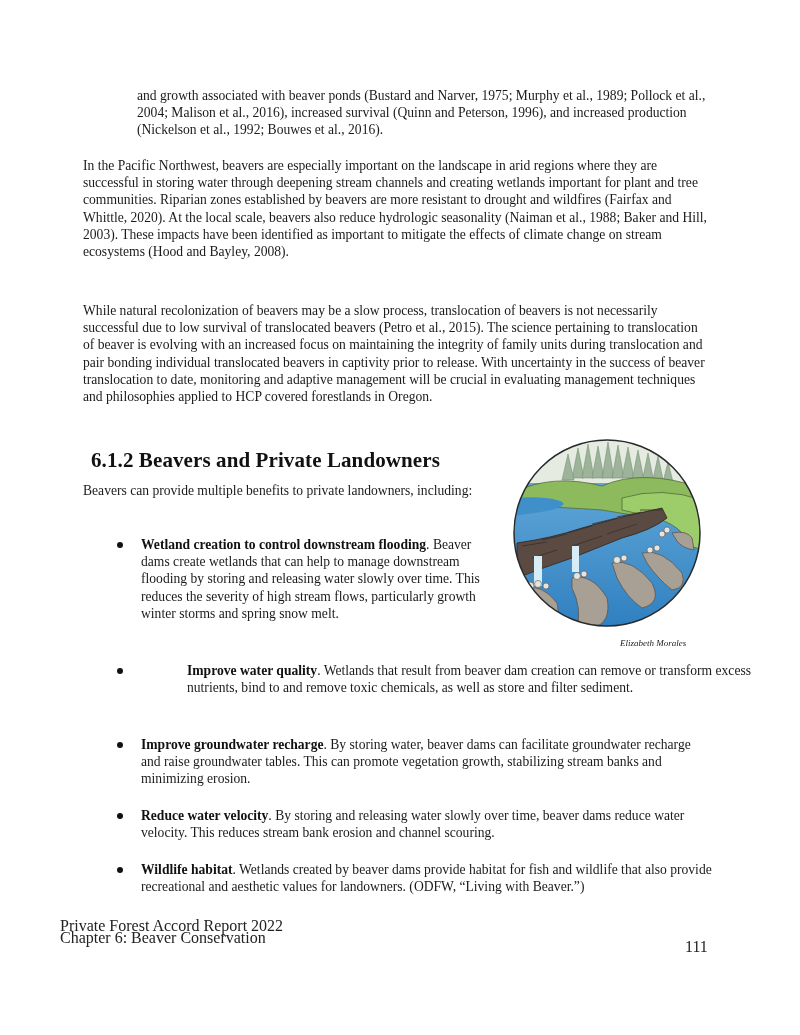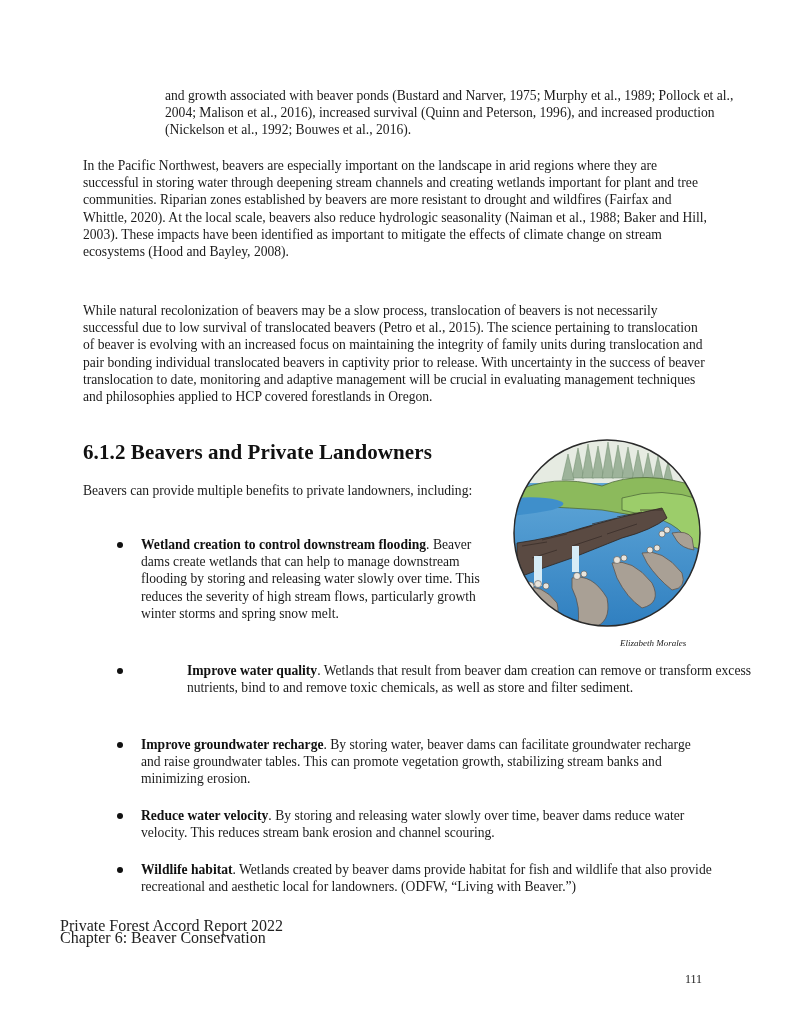--- a/index.html
+++ b/index.html
@@ -4,55 +4,55 @@
   <style>
     html, body { margin: 0; padding: 0; background: #ffffff; }
     body {
       width: 800px; height: 1035px; position: relative; overflow: hidden;
       font-family: "Liberation Serif", "DejaVu Serif", serif;
       color: #1a1a1a;
     }
     .page { position: absolute; left: 0; top: 0; width: 800px; height: 1035px; }
     p { margin: 0; }
     .body-text { font-size: 13.6px; line-height: 17.2px; }
-    .para-indent { position: absolute; left: 137px; top: 87px; width: 580px; margin-left: 28px; }
+    .para-indent { position: absolute; left: 137px; top: 87px; width: 580px; }
     .para { position: absolute; left: 83px; width: 628px; }
     .h2 {
       position: absolute; left: 83px; top: 440px;
       font-size: 21px; font-weight: bold; color: #111;
       letter-spacing: 0.1px;
     }
     .intro { position: absolute; left: 83px; top: 482px; width: 400px; }
     .bullet { position: absolute; left: 117px; }
     .bullet .dot {
       position: absolute; left: 0; top: 6px; width: 6px; height: 6px;
       border-radius: 50%; background: #111;
     }
     .bullet .btext { position: absolute; left: 24px; top: 0; }
     .bullet strong { font-weight: bold; color: #111; }
     .figure { position: absolute; left: 512px; top: 438px; width: 190px; height: 190px; }
     .caption {
       position: absolute; left: 620px; top: 638px;
       font-size: 9px; color: #222; font-style: italic;
     }
     .footer { position: absolute; left: 60px; top: 920px; font-size: 16px; line-height: 12px; color: #222; }
-    .pagenum { position: absolute; left: 685px; top: 972px; font-size: 12px; color: #222; text-align: center; }
+    .pagenum { position: absolute; left: 685px; top: 938px; font-size: 16px; color: #222; text-align: center; }
   </style>
 </head>
 <body>
 
 <div class="page">
 
   <p class="body-text para-indent">and growth associated with beaver ponds (Bustard and Narver, 1975; Murphy et al., 1989; Pollock et al., 2004; Malison et al., 2016), increased survival (Quinn and Peterson, 1996), and increased production (Nickelson et al., 1992; Bouwes et al., 2016).</p>
 
   <p class="body-text para" style="top:157px;">In the Pacific Northwest, beavers are especially important on the landscape in arid regions where they are successful in storing water through deepening stream channels and creating wetlands important for plant and tree communities. Riparian zones established by beavers are more resistant to drought and wildfires (Fairfax and Whittle, 2020). At the local scale, beavers also reduce hydrologic seasonality (Naiman et al., 1988; Baker and Hill, 2003). These impacts have been identified as important to mitigate the effects of climate change on stream ecosystems (Hood and Bayley, 2008).</p>
 
   <p class="body-text para" style="top:302px;">While natural recolonization of beavers may be a slow process, translocation of beavers is not necessarily successful due to low survival of translocated beavers (Petro et al., 2015). The science pertaining to translocation of beaver is evolving with an increased focus on maintaining the integrity of family units during translocation and pair bonding individual translocated beavers in captivity prior to release. With uncertainty in the success of beaver translocation to date, monitoring and adaptive management will be crucial in evaluating management techniques and philosophies applied to HCP covered forestlands in Oregon.</p>
 
-  <h2 class="h2" style="margin:0;">6.1.2 Beavers and Private Landowners</h2>
+  <h2 class="h2" style="margin:8px;">6.1.2 Beavers and Private Landowners</h2>
 
   <p class="body-text intro">Beavers can provide multiple benefits to private landowners, including:</p>
 
   <div class="bullet body-text" style="top:536px; width:370px;">
     <span class="dot"></span>
     <span class="btext" style="width:345px;"><strong>Wetland creation to control downstream flooding</strong><span>. Beaver dams create wetlands that can help to manage downstream flooding by storing and releasing water slowly over time. This reduces the severity of high stream flows, particularly growth winter storms and spring snow melt.</span></span>
   </div>
 
   <div class="bullet body-text" style="top:662px; width:600px;">
     <span class="dot"></span>
@@ -64,21 +64,21 @@
     <span class="btext" style="width:572px;"><strong>Improve groundwater recharge</strong><span>. By storing water, beaver dams can facilitate groundwater recharge and raise groundwater tables. This can promote vegetation growth, stabilizing stream banks and minimizing erosion.</span></span>
   </div>
 
   <div class="bullet body-text" style="top:807px; width:600px;">
     <span class="dot"></span>
     <span class="btext" style="width:572px;"><strong>Reduce water velocity</strong><span>. By storing and releasing water slowly over time, beaver dams reduce water velocity. This reduces stream bank erosion and channel scouring.</span></span>
   </div>
 
   <div class="bullet body-text" style="top:861px; width:600px;">
     <span class="dot"></span>
-    <span class="btext" style="width:572px;"><strong>Wildlife habitat</strong><span>. Wetlands created by beaver dams provide habitat for fish and wildlife that also provide recreational and aesthetic local for landowners. (ODFW, “Living with Beaver.”)</span></span>
+    <span class="btext" style="width:572px;"><strong>Wildlife habitat</strong><span>. Wetlands created by beaver dams provide habitat for fish and wildlife that also provide recreational and aesthetic values for landowners. (ODFW, “Living with Beaver.”)</span></span>
   </div>
 
   <div class="figure">
     <svg width="190" height="190" viewBox="0 0 190 190" xmlns="http://www.w3.org/2000/svg">
       <defs>
         <clipPath id="circ">
             <circle cx="95" cy="95" r="93"></circle>
           </clipPath>
         <linearGradient id="wat" x1="0" y1="0" x2="0" y2="1">
           <stop offset="0" stop-color="#6fb3df"></stop>

